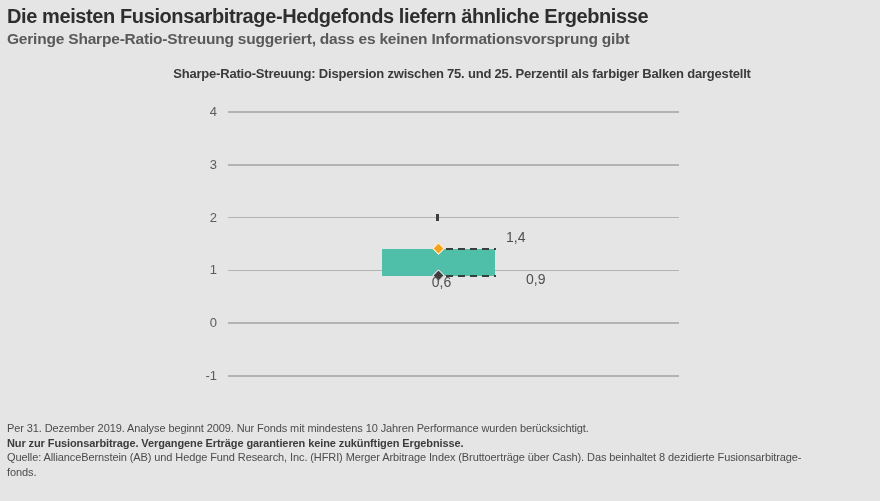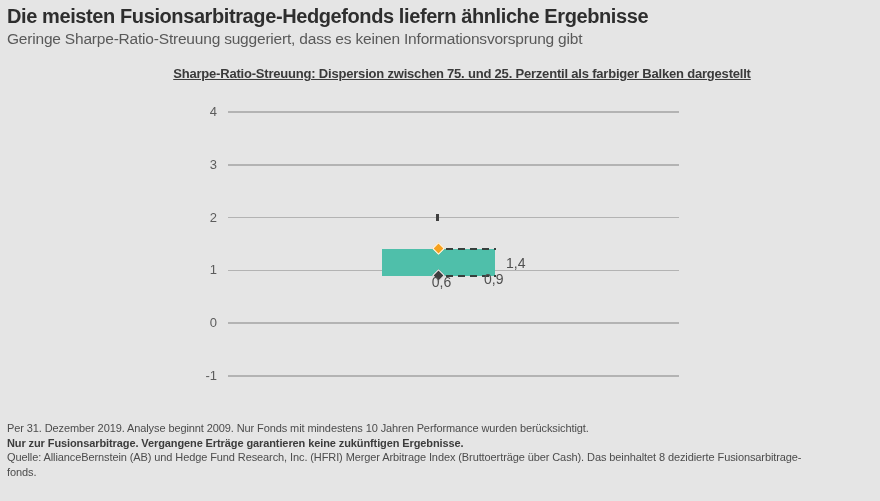--- a/index.html
+++ b/index.html
@@ -7,25 +7,25 @@
     position:relative;width:880px;height:501px;overflow:hidden;background:#e5e5e5;
     font-family:"Liberation Sans","DejaVu Sans",sans-serif;
     font-stretch:condensed;
   }
   .page-title{
     position:absolute;left:7px;top:5px;margin:0;
     font-size:20px;font-weight:700;letter-spacing:-0.4px;color:#2E2E2E;white-space:nowrap;
   }
   .page-subtitle{
     position:absolute;left:7px;top:30px;margin:0;
-    font-size:15.5px;font-weight:400;letter-spacing:-0.2px;color:#595959;white-space:nowrap;
+    font-size:15.5px;font-weight:700;letter-spacing:-0.2px;color:#595959;white-space:nowrap;
   }
   .chart-title{
     position:absolute;left:44px;top:66px;width:836px;margin:0;text-align:center;
-    font-size:13px;font-weight:700;letter-spacing:-0.2px;color:#3A3A3A;white-space:nowrap;text-decoration:underline;
+    font-size:13px;font-weight:700;letter-spacing:-0.2px;color:#3A3A3A;white-space:nowrap;
   }
   .plot{position:absolute;left:0;top:0;width:880px;height:501px;}
   .gridline{position:absolute;height:1.5px;background:#B3B3B3;z-index:0;}
   .ytick{
     position:absolute;left:185px;width:32px;height:16px;line-height:16px;text-align:right;
     font-size:13px;color:#5C5C5C;z-index:1;
   }
   .bar{position:absolute;background:#4FBFAA;z-index:2;}
   .dash{position:absolute;height:2px;z-index:3;
     background:repeating-linear-gradient(90deg,#37403D 0 7px,transparent 7px 12px);}
@@ -62,24 +62,24 @@
       <div class="gridline" style="left: 228px; width: 451px; top: 269.65px;"></div>
       <div class="ytick" style="top: 262.4px;">1</div>
       <div class="gridline" style="left: 228px; width: 451px; top: 322.45px;"></div>
       <div class="ytick" style="top: 315.2px;">0</div>
       <div class="gridline" style="left: 228px; width: 451px; top: 375.25px;"></div>
       <div class="ytick" style="top: 368px;">-1</div>
       <div class="smalltick" style="left: 436px; top: 214.1px;"></div>
       <div class="bar" style="left: 382px; width: 113px; top: 249.28px; height: 26.4px; background: rgb(79, 191, 170);"></div>
       <div class="dash" style="left: 446px; width: 50px; top: 248.28px;"></div>
       <div class="diamond" style="left: 433.5px; top: 244.28px; background: rgb(246, 162, 31);"></div>
-      <div class="vlabel" style="left: 506px; top: 255px;">1,4</div>
+      <div class="vlabel" style="left: 506px; top: 229px;">1,4</div>
       <div class="dash" style="left: 446px; width: 50px; top: 274.68px;"></div>
       <div class="diamond" style="left: 433.5px; top: 270.68px; background: rgb(62, 62, 62);"></div>
-      <div class="vlabel" style="left: 484px; top: 270.68px;">0,9</div>
+      <div class="vlabel" style="left: 526px; top: 270.68px;">0,9</div>
       <div class="dlabel" style="left: 421.5px; top: 274px;">0,6</div>
     </div>
 
   <div class="footnotes" id="footnotes">
       <div class="footnote">Per 31. Dezember 2019. Analyse beginnt 2009. Nur Fonds mit mindestens 10 Jahren Performance wurden berücksichtigt.</div>
       <div class="footnote bold">Nur zur Fusionsarbitrage. Vergangene Erträge garantieren keine zukünftigen Ergebnisse.</div>
       <div class="footnote">Quelle: AllianceBernstein (AB) und Hedge Fund Research, Inc. (HFRI) Merger Arbitrage Index (Bruttoerträge über Cash). Das beinhaltet 8 dezidierte Fusionsarbitrage-</div>
       <div class="footnote">fonds.</div>
     </div>
 

